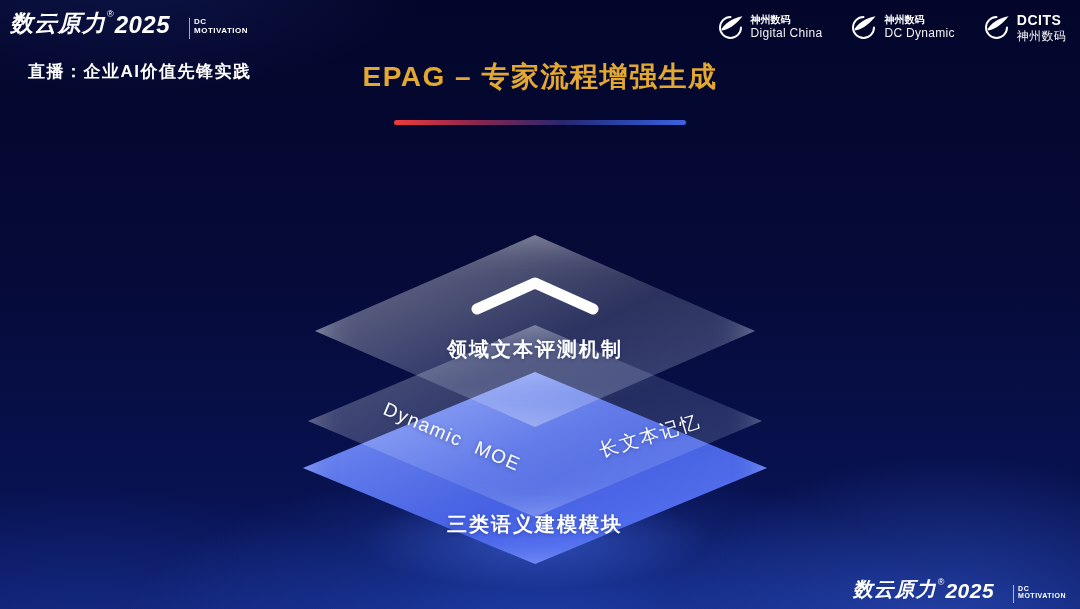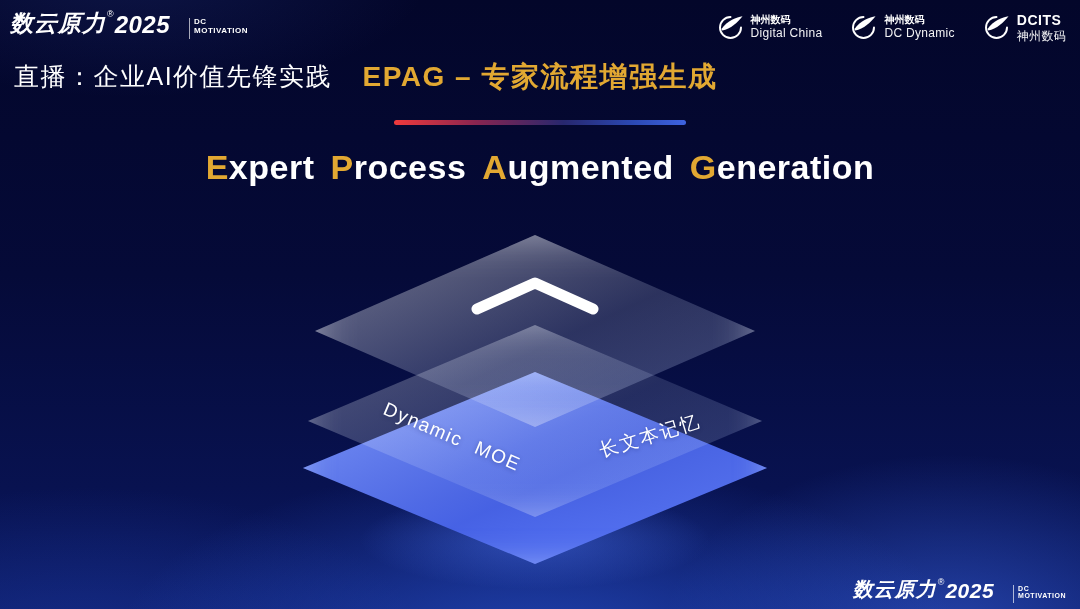--- a/index.html
+++ b/index.html
@@ -26,22 +26,22 @@
   .brand-cn { font-size:23px; font-weight:700; font-style:italic; letter-spacing:1px; }
   .brand-reg { font-size:9px; align-self:flex-start; margin:1px 1px 0 1px; }
   .brand-year { font-size:24px; font-weight:700; font-style:italic; letter-spacing:.5px;text-align:right; }
   .brand-tag { display:flex; flex-direction:column; font-size:8px; font-weight:700;
     line-height:1.1; margin-left:19px; padding:0 0 3px 4px; letter-spacing:.5px;
     border-left:1px solid rgba(255,255,255,.65); }
   .brand-bottom .brand-cn { font-size:20px; }
   .brand-bottom .brand-year { font-size:21px; }
   .brand-bottom .brand-tag { font-size:7px; }
 
-  .live-caption { position:absolute; left:14px; top:60px; z-index:10;
-    font-size:25px; font-weight:400; letter-spacing:1.5px; }
+  .live-caption { position:absolute; left:28px; top:60px; z-index:10;
+    font-size:17px; font-weight:700; letter-spacing:1.5px; }
 
   
   .partners { position:absolute; top:12px; right:14px; display:flex; gap:28px; align-items:center; z-index:10; }
   .partner { display:flex; align-items:center; gap:7px; }
   .p-icon svg { width:27px; height:27px; display:block; }
   .p-text { display:flex; flex-direction:column; line-height:1.2; }
   .p-name { font-size:10px; font-weight:700; }
   .p-name.italic { font-size:14px; letter-spacing:.5px; }
   .p-sub { font-size:12px; opacity:.95; letter-spacing:.3px; font-style:normal; }
 
@@ -135,38 +135,37 @@
       </span>
       <span class="p-text">
         <span class="p-name italic">DCITS</span>
         <span class="p-sub">神州数码</span>
       </span>
     </div>
   </div>
 
   <div class="heading">EPAG – 专家流程增强生成</div>
   <div class="divider"></div>
-  <div class="subtitle">
-    <span class="word"><span class="cap">E</span><span>xpert</span></span><span class="word"><span class="cap">P</span><span>rocess</span></span><span class="word"><span class="cap">A</span><span>ugmented</span></span><span class="word"><span class="cap">G</span><span>eneration</span></span>
-  </div>
 
   <div class="diagram">
     <div class="stack-glow"></div>
     <div class="layer layer-bottom"></div>
     <div class="layer layer-middle"></div>
     <div class="layer layer-top"></div>
 
     <div class="chevron">
       <svg viewBox="0 0 140 50" width="140" height="50">
         <polyline points="12,38 70,12 128,38" fill="none" stroke="#fff" stroke-width="11" stroke-linecap="round" stroke-linejoin="round"></polyline>
       </svg>
     </div>
 
+    <div class="dlabel label-top">领域文本评测机制</div>
     <div class="dlabel label-moe">Dynamic MOE</div>
     <div class="dlabel label-memory">长文本记忆</div>
+    <div class="dlabel label-bottom">三类语义建模模块</div>
   </div>
 
   <div class="brand brand-bottom">
     <span class="brand-cn">数云原力</span>
     <span class="brand-reg">®</span>
     <span class="brand-year">2025</span>
     <span class="brand-tag">
       <span>DC</span>
       <span>MOTIVATION</span>
     </span>

